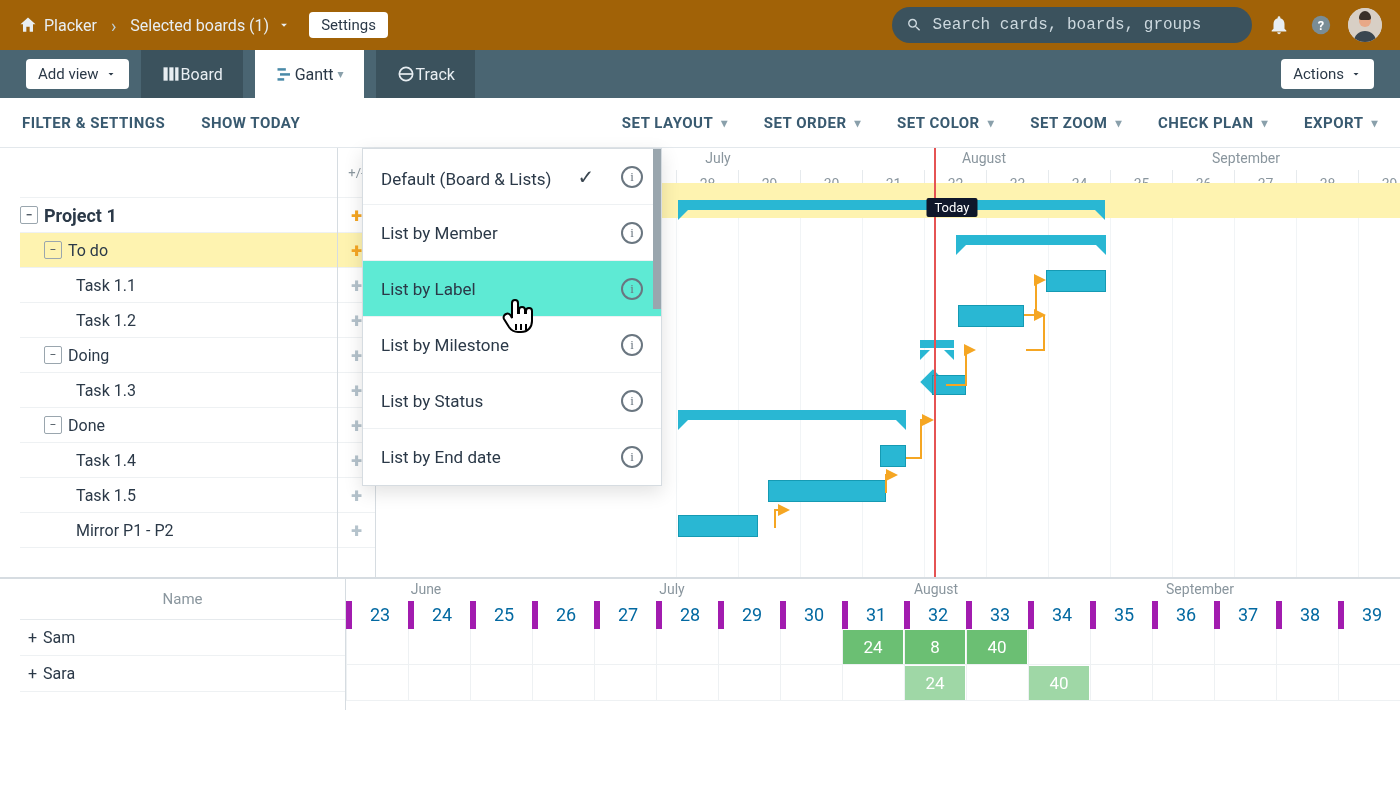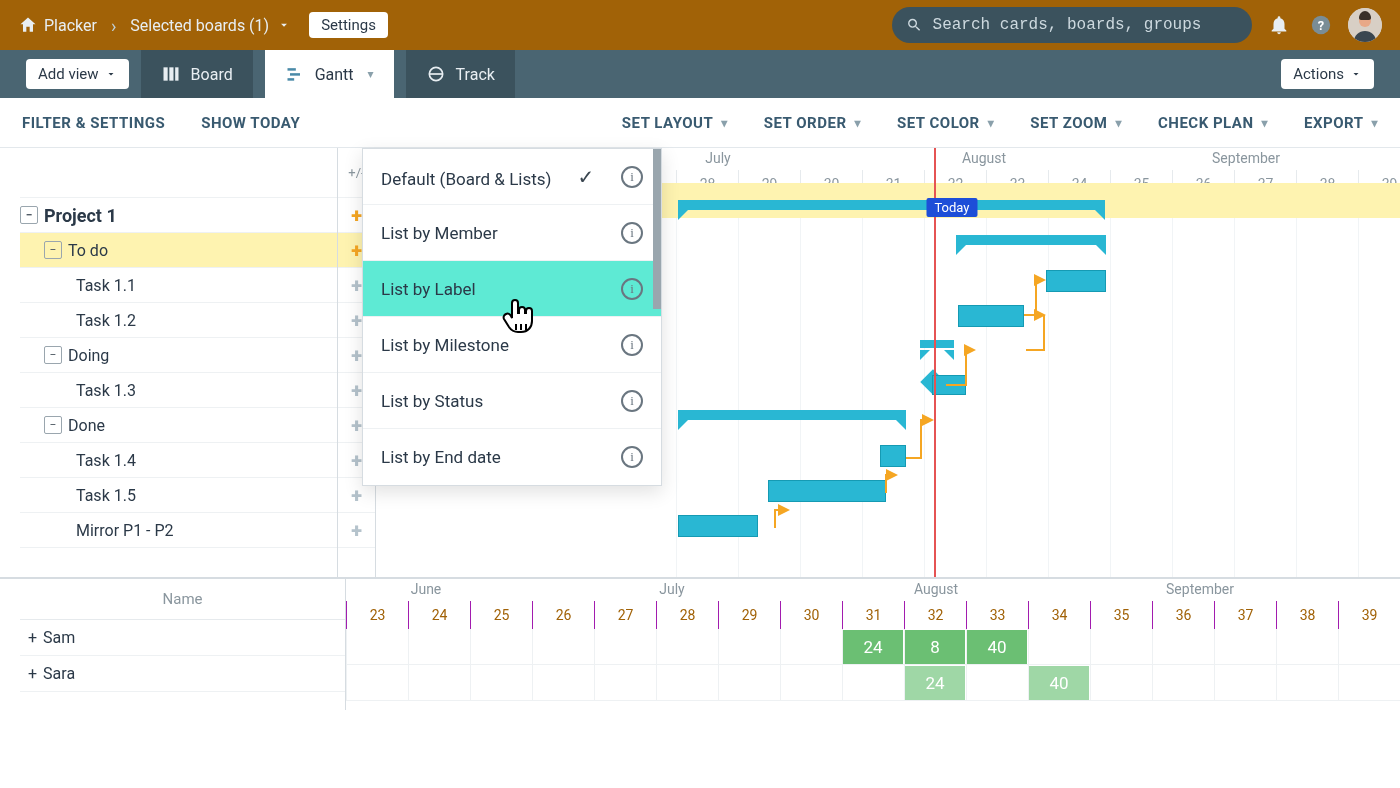--- a/index.html
+++ b/index.html
@@ -13,21 +13,21 @@
   .topnav .spacer { flex:1; }
   .topnav .search { background:#3b525d; border-radius:20px; height:36px; width:360px; display:flex; align-items:center; padding:0 14px; color:#cdd9df; gap:10px; }
   .topnav .search input { background:transparent; border:none; outline:none; color:#cdd9df; font-size:16px; width:100%;font-family:Liberation Mono, monospace; }
   .topnav .search input::placeholder { color:#cdd9df; }
   .topnav .icon-btn { width:30px; height:30px; display:flex; align-items:center; justify-content:center; border-radius:50%; margin-left:12px; cursor:pointer; }
   .topnav .avatar { width:34px; height:34px; border-radius:50%; background:#d8cfc5; margin-left:12px; overflow:hidden; display:flex; align-items:center; justify-content:center; }
   .topnav .avatar svg { width:34px; height:34px; }
   
   .tabrow { background:#4a6572; height:48px; display:flex; align-items:center; padding:0 18px 0 26px; gap:12px; }
   .tabrow .addview { background:#fff; color:#2b3948; border-radius:4px; padding:6px 12px; font-size:15px; display:flex; align-items:center; gap:6px; }
-  .tabrow .tab { background:#3b525d; color:#e8eef2; padding:0 20px; height:48px; display:flex; align-items:center; gap:10px; font-size:16px; cursor:pointer; }
+  .tabrow .tab { background:#3b525d; color:#e8eef2; padding:0 20px; height:48px; display:flex; align-items:center; font-size:16px; cursor:pointer; }
   .tabrow .tab.active { background:#fff; color:#2b3948; }
   .tabrow .tab .car { margin-left:4px; font-size:12px; color:#8aa0ab; }
   .tabrow .spacer { flex:1; }
   .tabrow .actions { background:#fff; color:#2b3948; border-radius:4px; padding:6px 12px; font-size:15px; display:flex; align-items:center; gap:6px; margin-right:8px; }
   
   .toolbar { height:50px; display:flex; align-items:center; padding:0 22px; color:#395a70; font-weight:700; font-size:15px; gap:36px; border-bottom:1px solid #e3e8ec; }
   .toolbar .tool { display:flex; align-items:center; gap:8px; cursor:pointer; letter-spacing:.5px; }
   .toolbar .gap { flex:1; }
   .toolbar .caret { font-size:12px; color:#8aa0ab; }
   
@@ -54,21 +54,21 @@
   .timeline .weeks .wk { flex:0 0 62px; border-left:1px solid #e6eaed; text-align:center; color:#8a969e; font-size:14px; line-height:28px; }
   .timeline .grid { position:absolute; inset:50px 0 0 0; display:flex; }
   .timeline .grid .col { flex:0 0 62px; border-left:1px solid #f1f4f6; }
   .timeline .bars { position:absolute; inset:50px 0 0 0; }
   .bar { position:absolute; height:22px; background:#29b7d3; border:1px solid #159ab3; }
   .bracket { position:absolute; height:10px; background:#29b7d3; }
   .bracket::before,.bracket::after { content:""; position:absolute; top:0; width:0;height:0;border-top:10px solid #29b7d3; }
   .bracket::before { left:0; border-right:10px solid transparent; top:10px;}
   .bracket::after { right:0; border-left:10px solid transparent; top:10px;}
   .todayline { position:absolute; top:0; bottom:0; width:2px; background:#e55353; z-index:2; }
-  .todaylbl { position:absolute; top:50px; background:#1d4ed8; color:#fff; font-size:13px; padding:2px 8px; border-radius:2px; z-index:3; transform:translateX(-50%); }
+  .todaylbl { position:absolute; top:50px; background:#0f172a; color:#fff; font-size:13px; padding:2px 8px; border-radius:2px; z-index:3; transform:translateX(-50%); }
   .rowbg { position:absolute; left:0; right:0; height:35px; }
   .rowbg.todo { background:#fef3b0; }
   .diamond { position:absolute; width:18px; height:18px; background:#29b7d3; transform:rotate(45deg); }
   
   .dropdown { position:absolute; left:362px; top:148px; width:300px; background:#fff; border:1px solid #d6dce1; box-shadow:0 6px 18px rgba(0,0,0,.12); z-index:20; }
   .dropdown .ditem { height:56px; display:flex; align-items:center; padding:0 18px; font-size:17px; color:#2b3948; justify-content:space-between; border-bottom:1px solid #eef1f3; cursor:pointer; }
   .dropdown .ditem.hover { background:#5eead4; }
   .dropdown .ditem .lft { display:flex; align-items:flex-end; gap:26px; }
   .dropdown .scroll { position:absolute; right:0; top:0; width:8px; height:160px; background:#9aa6ae; }
   .infocircle { width:22px;height:22px;border:2px solid #6a7680;border-radius:50%;display:flex;align-items:center;justify-content:center;font-size:13px;color:#6a7680; font-family:Georgia,serif;}
@@ -77,21 +77,21 @@
   .cursor { position:absolute; width:36px; height:40px; z-index:30; }
   
   .bottom { position:relative; display:flex; height:132px; margin-top:0; border-top:1px solid #d6dce1;}
   .bottom .namecol { width:374px; border-right:1px solid #d6dce1; margin-left:20px; }
   .bottom .namecol .hdr { height:41px; display:flex; align-items:center; justify-content:center; color:#8a969e; font-size:15px; border-bottom:1px solid #e6eaed;}
   .bottom .namecol .brow { height:36px; display:flex; align-items:center; border-bottom:1px solid #eef1f3; padding-left:8px; font-size:16px; gap:6px;}
   .bottom .timeline2 { flex:1; position:relative; }
   .bottom .months { height:22px; position:relative; font-size:14px; color:#8a969e;}
   .bottom .months span { position:absolute; top:2px; transform:translateX(-50%);}
   .bottom .weeks { height:28px; display:flex; }
-  .bottom .weeks .wk { flex:0 0 62px; border-left:1px solid #a21caf; text-align:center; color:#a16207; font-size:14px; line-height:28px; }
+  .bottom .weeks .wk { flex:0 0 62px; border-left:6px solid #a21caf; text-align:center; color:#0369a1; font-size:18px; line-height:28px; }
   .bottom .grid2 { position:absolute; inset:50px 0 0 0; display:flex; }
   .bottom .grid2 .col { flex:0 0 62px; border-left:1px solid #eef1f3; border-bottom:1px solid #eef1f3; height:36px;}
   .bottom .gridrow2 { position:absolute; left:0; right:0; top:86px; height:36px; display:flex;}
   .bottom .gridrow2 .col { flex:0 0 62px; border-left:1px solid #eef1f3; border-bottom:1px solid #eef1f3; height:36px;}
   .gcell { position:absolute; height:34px; width:60px; background:#6bbf73; color:#fff; text-align:center; line-height:34px; font-size:17px; }
   .gcell.pale { background:#9fd7a6; }
   svg { display:block; }
   
   .arrows-svg { position:absolute; inset:50px 0 0 0; z-index:1; pointer-events:none;}
 </style>

